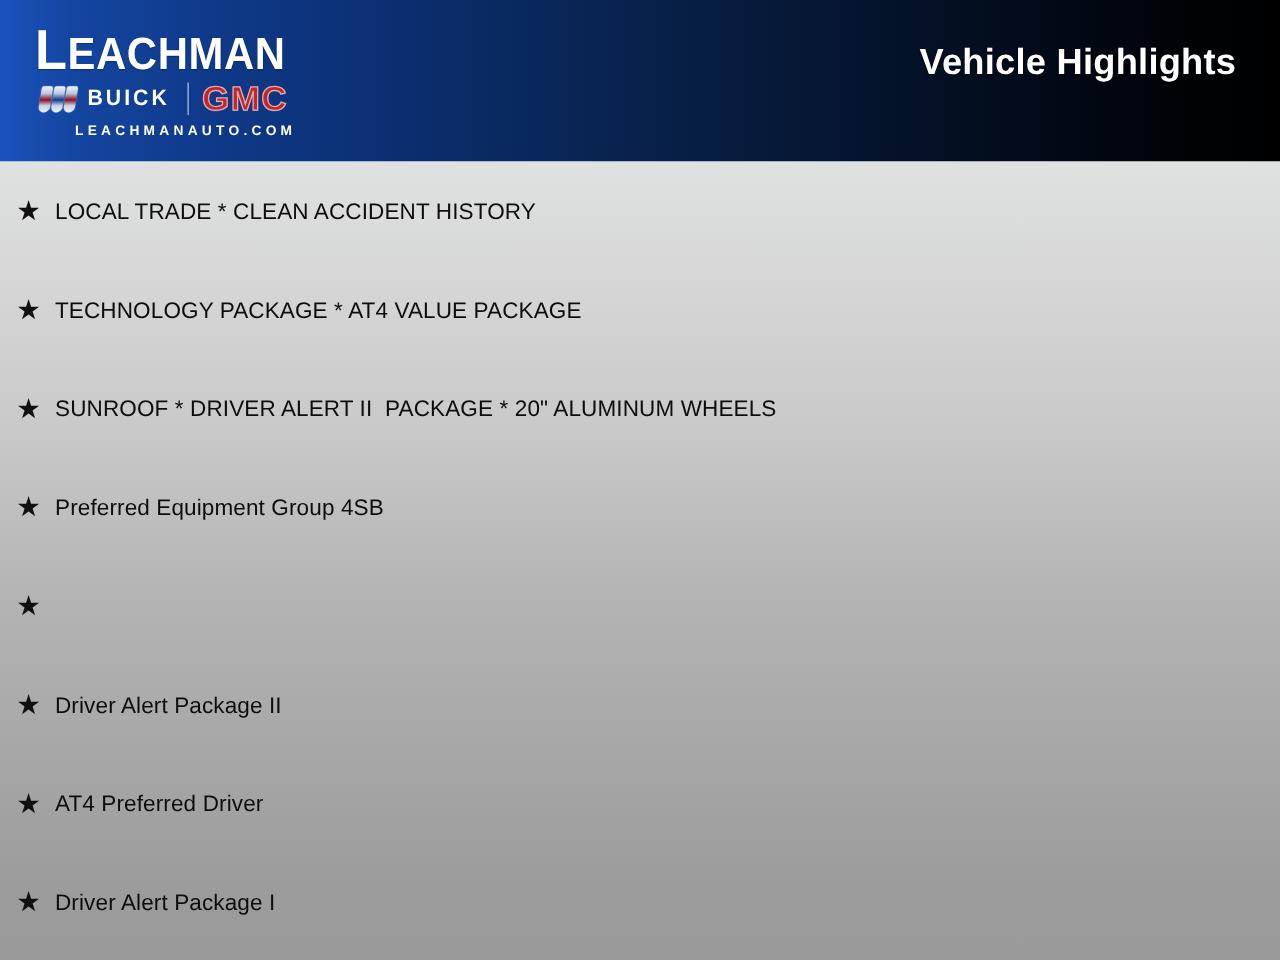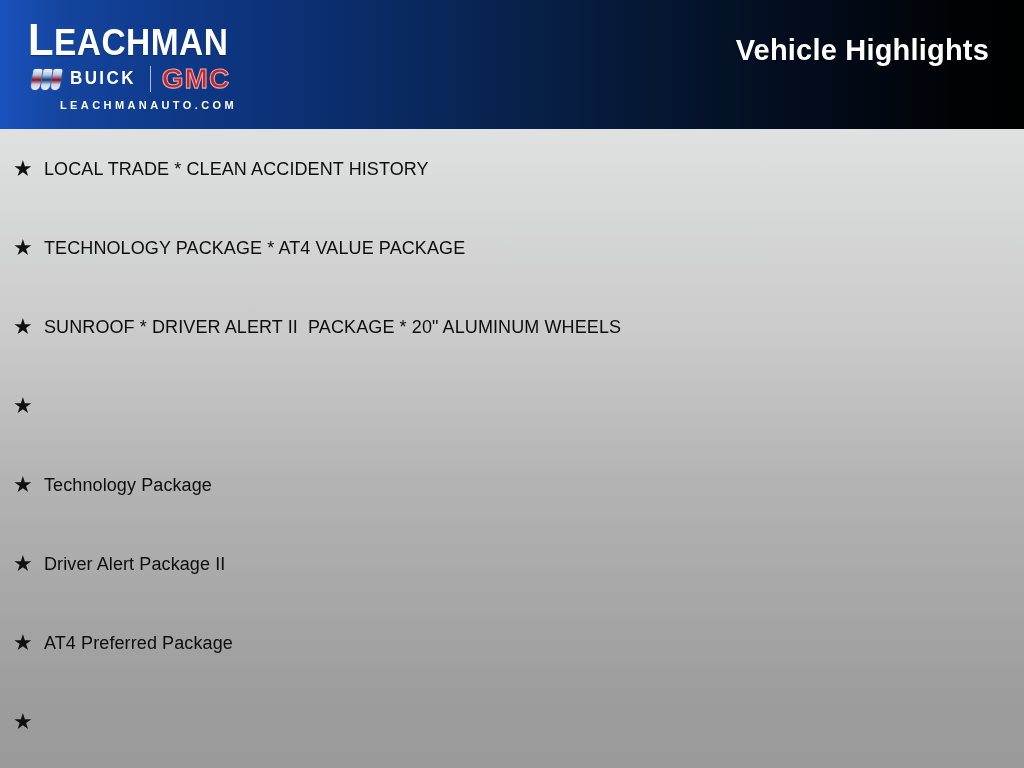--- a/index.html
+++ b/index.html
@@ -230,31 +230,32 @@
     <li class="highlight-row">
       <span class="bullet-star">★</span>
       <span class="highlight-text">TECHNOLOGY PACKAGE * AT4 VALUE PACKAGE</span>
     </li>
     <li class="highlight-row">
       <span class="bullet-star">★</span>
       <span class="highlight-text">SUNROOF * DRIVER ALERT II  PACKAGE * 20" ALUMINUM WHEELS</span>
     </li>
     <li class="highlight-row">
       <span class="bullet-star">★</span>
-    </li>
-    <li class="highlight-row">
-      <span class="bullet-star">★</span>
-      <span class="highlight-text">Technology Package</span>
+      <span class="highlight-text">Preferred Equipment Group 4SB</span>
+    </li>
+    <li class="highlight-row">
+      <span class="bullet-star">★</span>
     </li>
     <li class="highlight-row">
       <span class="bullet-star">★</span>
       <span class="highlight-text">Driver Alert Package II</span>
     </li>
     <li class="highlight-row">
       <span class="bullet-star">★</span>
-      <span class="highlight-text">AT4 Preferred Package</span>
-    </li>
-    <li class="highlight-row">
-      <span class="bullet-star">★</span>
+      <span class="highlight-text">AT4 Preferred Driver</span>
+    </li>
+    <li class="highlight-row">
+      <span class="bullet-star">★</span>
+      <span class="highlight-text">Driver Alert Package I</span>
     </li>
   </ul>
 
 </div>
 
 </body></html>

